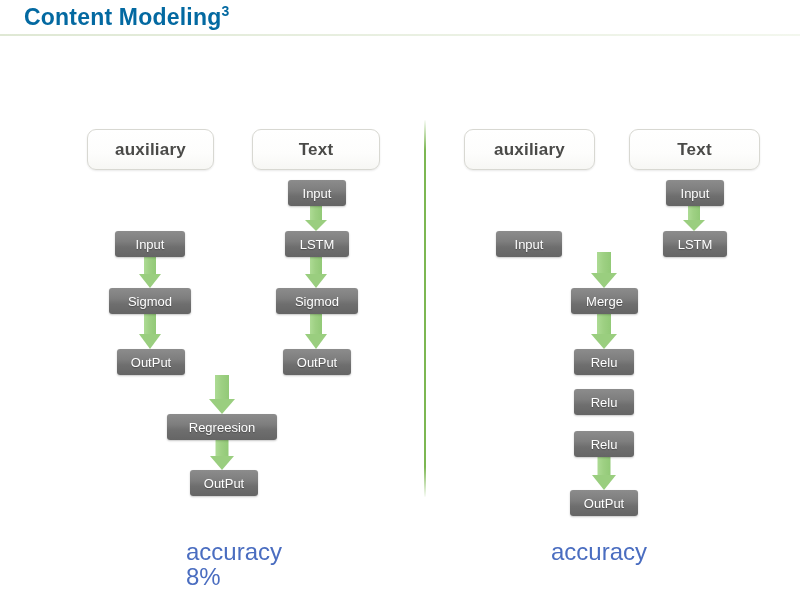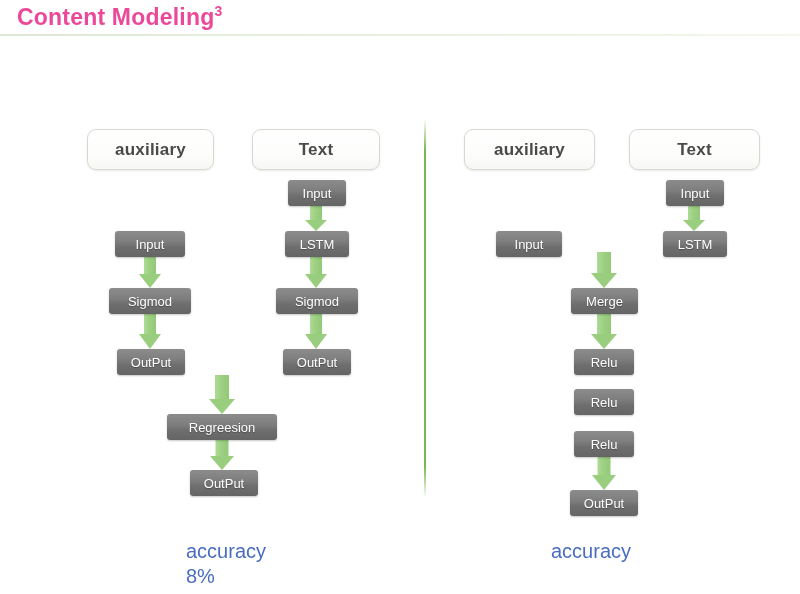--- a/index.html
+++ b/index.html
@@ -16,24 +16,24 @@
   }
 
   
   #slide-header {
     position: absolute;
     left: 0; top: 0;
     width: 800px; height: 38px;
   }
   #slide-title {
     position: absolute;
-    left: 17px; top: 3px;
+    left: 24px; top: 3px;
     font-size: 23px;
     font-weight: bold;
-    color: #ec4899;
+    color: #0369a1;
     letter-spacing: 0.2px;
     white-space: nowrap;
   }
   #slide-title sup {
     font-size: 14px;
     vertical-align: super;
     font-weight: bold;
   }
   #header-rule {
     position: absolute;
@@ -115,21 +115,21 @@
     width: 0; height: 0;
     border-left: 11px solid transparent;
     border-right: 11px solid transparent;
     border-top: 14px solid #9ace7f;
   }
 
   
   .accuracy {
     position: absolute;
     color: #4a6dc0;
-    font-size: 20px;
+    font-size: 24px;
     line-height: 25px;
     white-space: nowrap;
   }
 </style>
 </head>
 <body>
 
 <div id="slide-header">
   <div id="slide-title">
     <span>Content Modeling</span><sup>3</sup>

